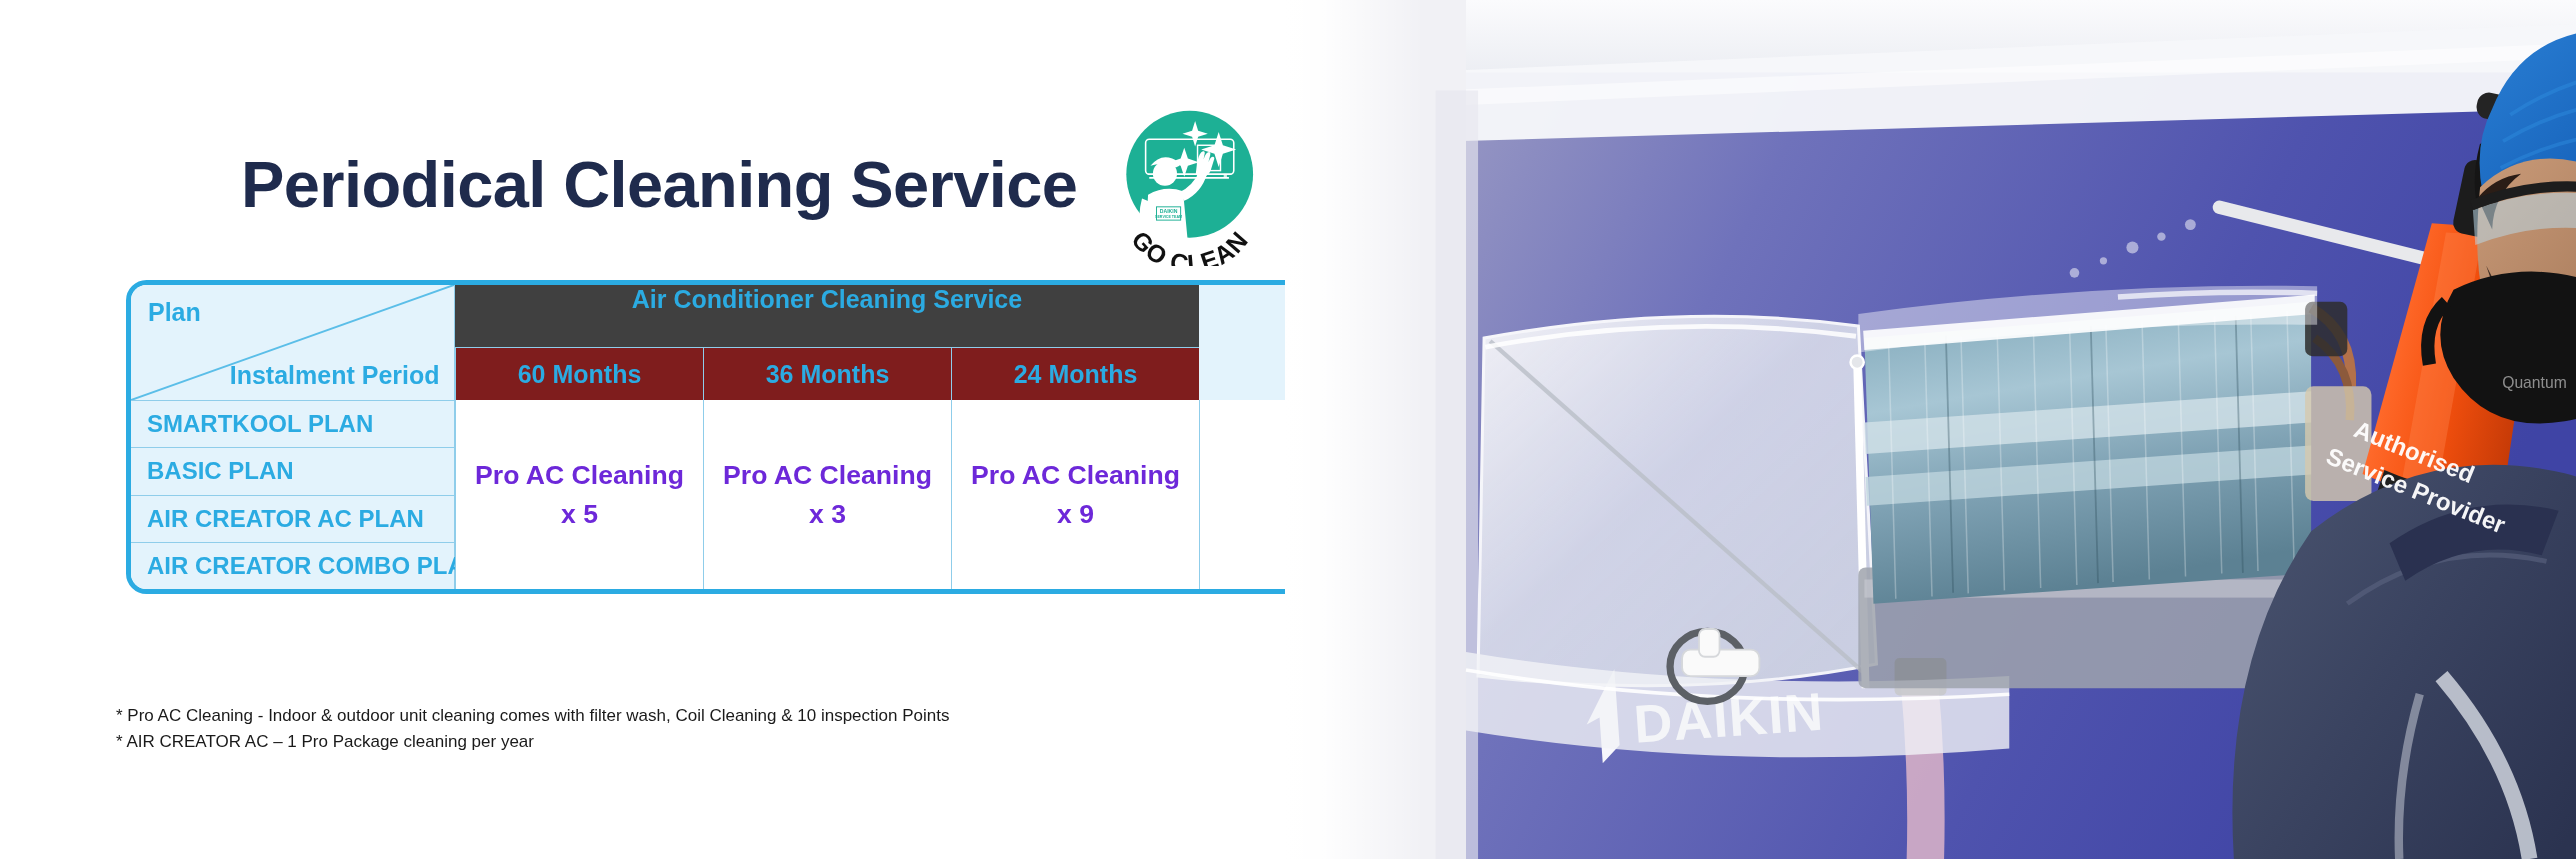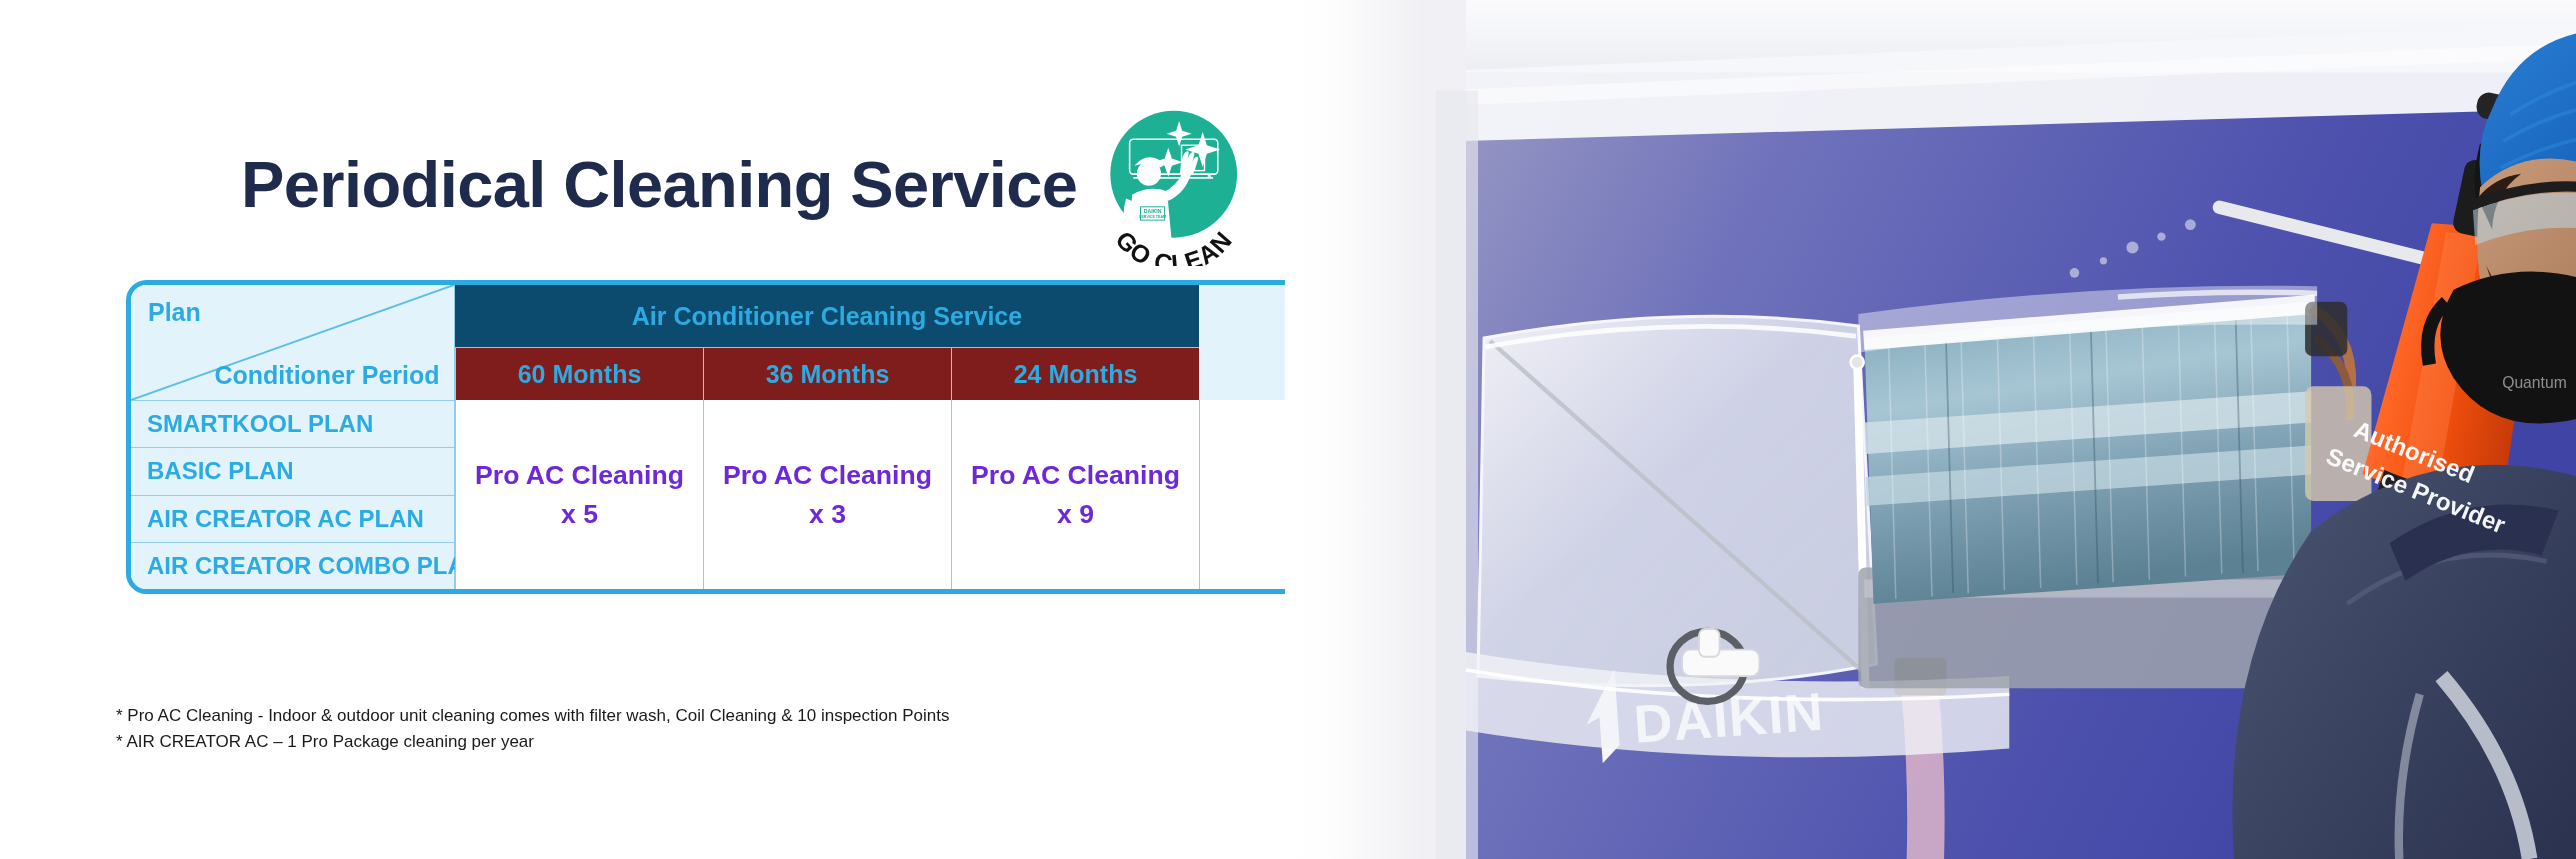--- a/index.html
+++ b/index.html
@@ -8,21 +8,21 @@
     font-family:"Liberation Sans", sans-serif;
   }
 
   
   #left-panel{
     position:absolute;left:0;top:0;width:1304px;height:859px;background:#ffffff;
   }
 
   
   #title-row{
-    position:absolute;left:241px;top:103px;display:flex;align-items:center;gap:20px;
+    position:absolute;left:241px;top:103px;display:flex;align-items:center;gap:36px;
   }
   #page-title{
     font-size:65px;font-weight:bold;color:#1F2B4D;letter-spacing:-0.6px;
     white-space:nowrap;line-height:1;
   }
 
   
   #go-clean-badge{position:relative;width:154px;height:163px;flex:none;}
   #go-clean-badge svg{display:block;width:154px;height:163px;}
 
@@ -52,22 +52,22 @@
     position:absolute;left:0;top:0;width:100%;height:100%;
   }
   #plan-label{
     position:absolute;left:17px;top:13.3px;
   }
   #instalment-label{
     position:absolute;right:14.5px;bottom:9.7px;
   }
 
   #service-hdr{
-    grid-column:2 / span 3;grid-row:1;background:#0c4a6e;
-    display:flex;align-items:center;justify-content:center;
+    grid-column:2 / span 3;grid-row:1;background:#404040;
+    display:flex;justify-content:center;
     border-bottom:1.2px solid #8FCDEA;
   }
   .months-hdr{
     grid-row:2;background:#7f1d1d;
     display:flex;align-items:center;justify-content:center;
     border-left:1.2px solid #8FCDEA;
   }
   #months-60{grid-column:2;}
   #months-36{grid-column:3;}
   #months-24{grid-column:4;}
@@ -174,21 +174,21 @@
   </div>
 
   <div id="plan-table">
     <div class="tbl-grid">
 
       <div class="cell" id="corner-cell">
         <svg class="diag" viewBox="0 0 536 190" preserveAspectRatio="none">
           <line x1="0" y1="190" x2="536" y2="0" stroke="#5BBEE8" stroke-width="2" vector-effect="non-scaling-stroke"></line>
         </svg>
         <div class="hdr-text" id="plan-label">Plan</div>
-        <div class="hdr-text" id="instalment-label">Conditioner Period</div>
+        <div class="hdr-text" id="instalment-label">Instalment Period</div>
       </div>
 
       <div class="cell" id="service-hdr">
         <span class="hdr-text">Air Conditioner Cleaning Service</span>
       </div>
       <div class="cell hdr-fill" id="hdr-spacer"></div>
 
       <div class="cell months-hdr" id="months-60">
         <span class="hdr-text">60 Months</span>
       </div>

